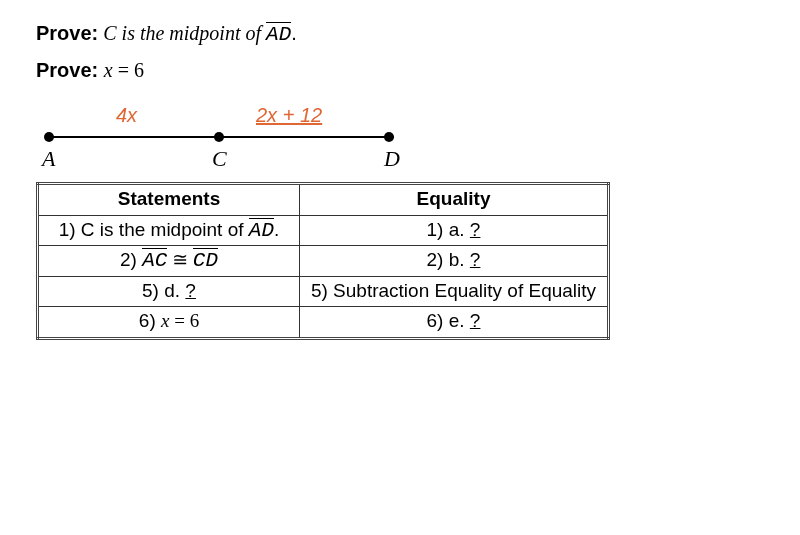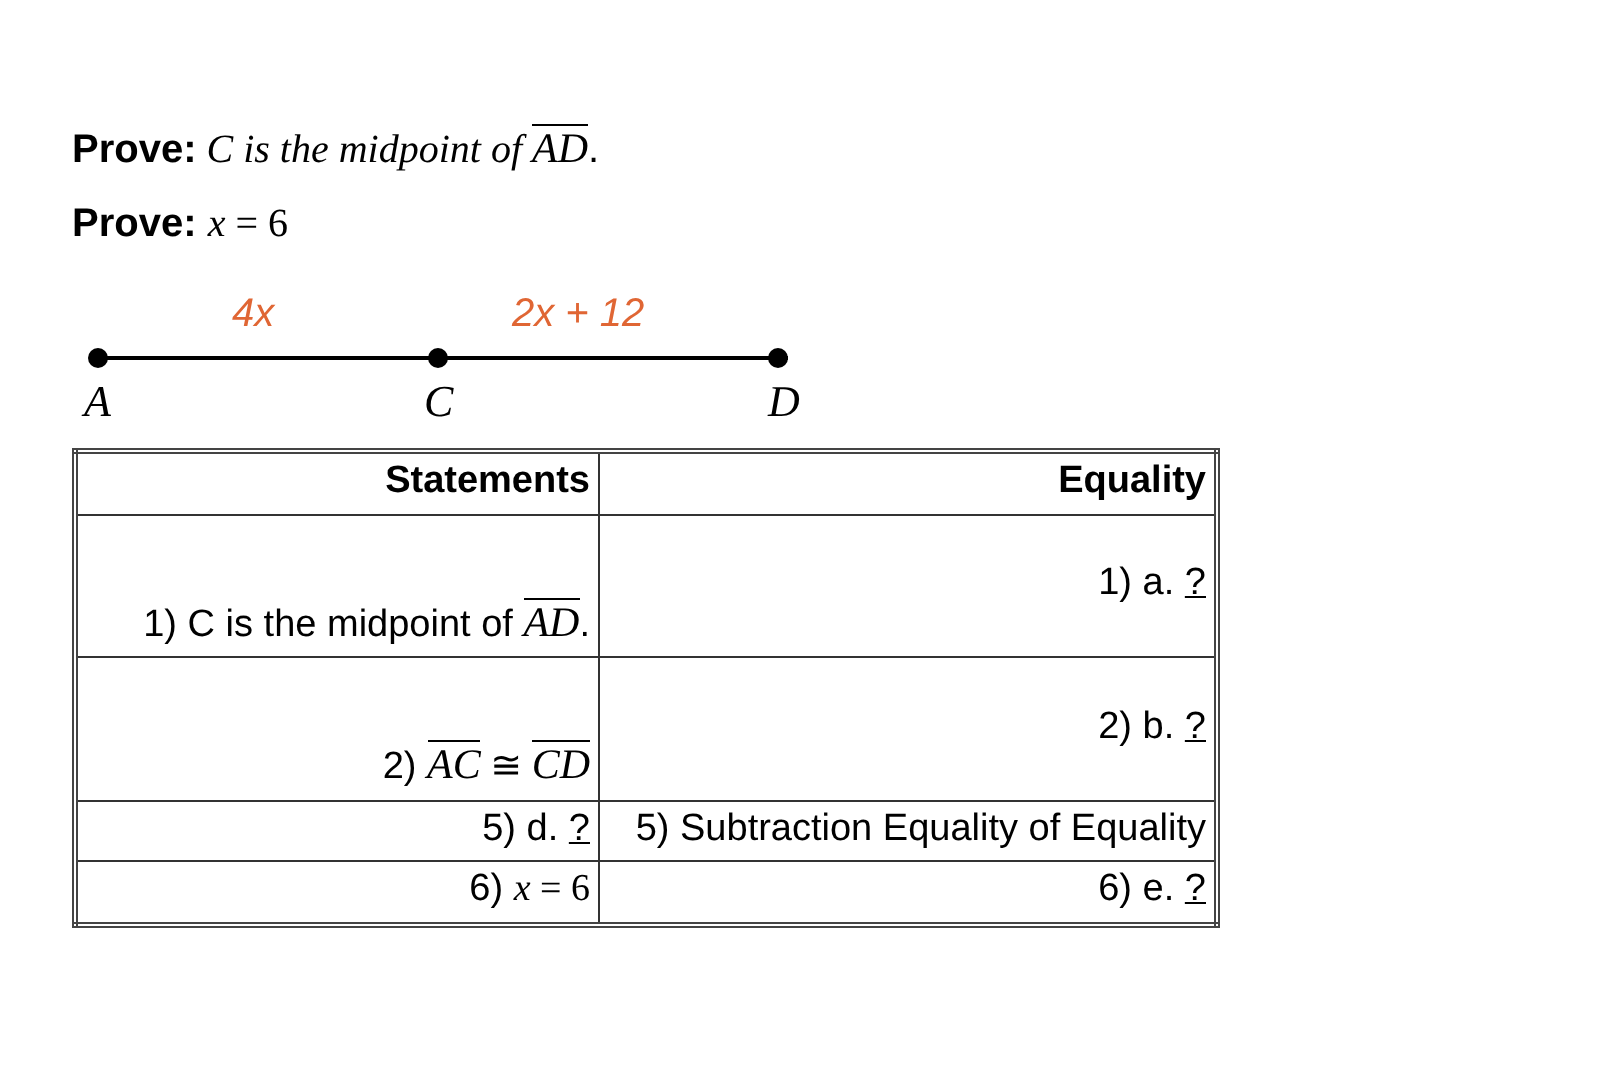--- a/index.html
+++ b/index.html
@@ -21,24 +21,23 @@
   .line .italic-var {
     font-style: italic;
     font-family: "Times New Roman", Times, serif;
   }
   .bold { font-weight: bold; }
   .overline-wrap {
     display: inline-block;
     border-top: 1.6px solid #000;
     line-height: 1;
     padding-top: 1px;
-    font-family: Liberation Serif, serif;
+    font-family: Liberation Mono, monospace;
     font-style: italic;
     font-size: 21px;
-    margin-top: 40px;
   }
   
   .diagram {
     position: relative;
     width: 370px;
     height: 70px;
     margin: 6px 0 16px 0;
   }
   .num-line {
     position: absolute;
@@ -77,21 +76,21 @@
   
   table.proof {
     border-collapse: collapse;
     width: 574px;
     border: 3px double #444;
     font-size: 19px;
   }
   table.proof th, table.proof td {
     border: 1px solid #333;
     padding: 1px 4px 2px 4px;
-    text-align: right;
+    text-align: center;
     vertical-align: middle;
     background: #fff;
     line-height: 1.4;
   }
   table.proof th {
     font-weight: bold;
   }
   .math-serif {
     font-family: "Times New Roman", Times, serif;
     font-style: italic;
@@ -112,21 +111,21 @@
     <span class="bold">Prove:</span><span class="italic-var"> C is the midpoint of </span><span class="overline-wrap">AD</span><span>.</span>
   </p>
 
   <p class="line">
     <span class="bold">Prove:</span>
     <span class="math-serif">x</span><span class="math-serifn"> = </span><span class="math-serifn">6</span>
   </p>
 
   <div class="diagram">
     <div class="seg-label" style="left:80px;">4x</div>
-    <div class="seg-label" style="left:220px;">2x + 12</div>
+    <div class="seg-label" style="left:220px;text-decoration:underline;">2x + 12</div>
     <div class="num-line"></div>
     <div class="pt pA"></div>
     <div class="pt pC"></div>
     <div class="pt pD"></div>
     <div class="pt-label" style="left:6px;">A</div>
     <div class="pt-label" style="left:176px;">C</div>
     <div class="pt-label" style="left:348px;">D</div>
   </div>
 
   <table class="proof">

